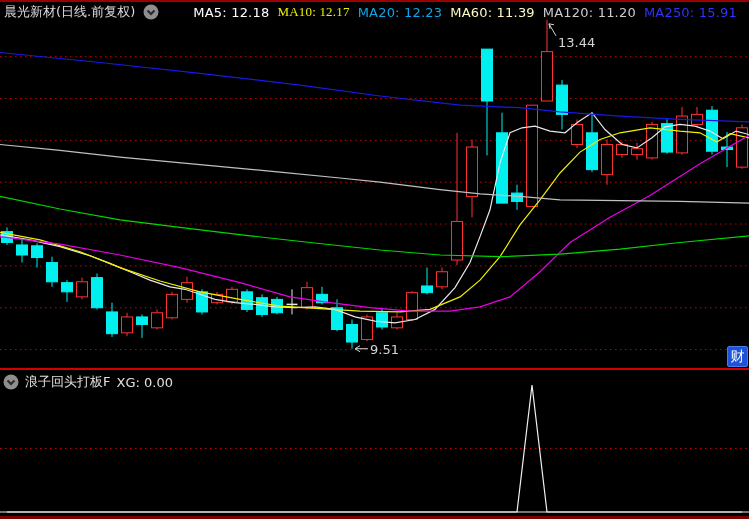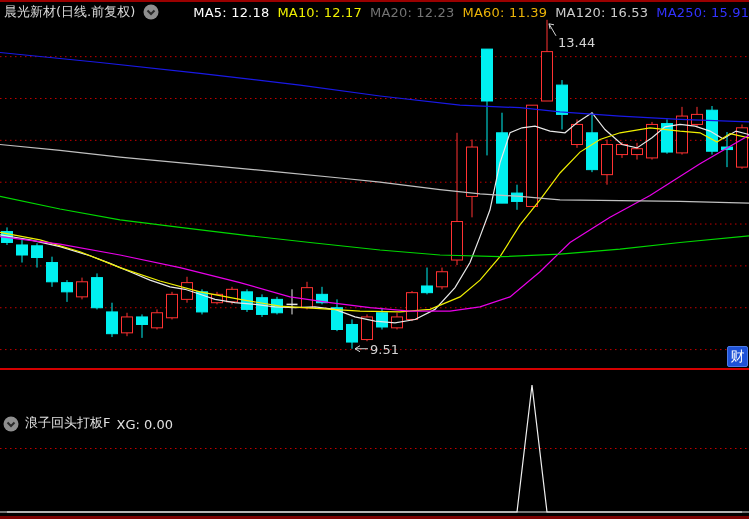--- a/index.html
+++ b/index.html
@@ -9,45 +9,45 @@
   #top-border{top:0;height:2px;background:#9a0000;}
   #main-separator{top:368px;height:2px;background:#d40000;}
   #bottom-border{top:516px;height:3px;background:#7a0000;}
   #main-header{position:absolute;left:4px;top:3px;display:flex;align-items:center;gap:8px;
                white-space:nowrap;font-size:13px;z-index:5;}
   #main-header .title{color:#dcdcdc;}
   .chev{display:inline-flex;width:16px;height:16px;}
   .ma-label{letter-spacing:0.2px;}
   #main-chart{position:absolute;left:0;top:0;width:749px;height:369px;z-index:1;}
   #sub-chart{position:absolute;left:0;top:369px;width:749px;height:150px;z-index:1;}
-  #sub-header{position:absolute;left:3px;top:373px;display:flex;align-items:flex-end;gap:6px;
-              white-space:nowrap;font-size:13px;color:#e0e0e0;z-index:5;margin-top:41px;}
+  #sub-header{position:absolute;left:3px;top:373px;display:flex;align-items:center;gap:6px;
+              white-space:nowrap;font-size:13px;color:#e0e0e0;z-index:5;}
   #watermark{position:absolute;left:727px;top:346px;width:21px;height:21px;background:#1e52d8;
              border:1px solid #4a7ae8;box-sizing:border-box;color:#fff;font-size:14px;
              line-height:19px;text-align:center;z-index:4;border-radius:2px;}
 </style>
 </head>
 <body>
 
 <div id="window">
   <div class="hline" id="top-border"></div>
 
   <div id="main-header">
     <span class="title">晨光新材(日线.前复权)</span>
     <span class="chev">
       <svg width="16" height="16" viewBox="0 0 16 16">
         <circle cx="8" cy="8" r="7.5" fill="#8f8f8f"></circle>
         <path d="M4.5 6.5 L8 10 L11.5 6.5" stroke="#2a2a2a" stroke-width="2" fill="none"></path>
       </svg>
     </span>
     <span class="ma-label" style="color: rgb(255, 255, 255); margin-left: 26px;">MA5: 12.18</span>
-    <span class="ma-label" style="color: rgb(240, 240, 0);">MA10: 12.17</span>
-    <span class="ma-label" style="color: #737373;">MA20: 12.23</span>
-    <span class="ma-label" style="color: #eab308;">MA60: 11.39</span>
-    <span class="ma-label" style="color: rgb(204, 204, 204);">MA120: 16.53</span>
+    <span class="ma-label" style="color: rgb(240, 240, 0); font-family: Liberation Serif, serif;">MA10: 12.17</span>
+    <span class="ma-label" style="color: #0ea5e9;">MA20: 12.23</span>
+    <span class="ma-label" style="color: #fef9c3;">MA60: 11.39</span>
+    <span class="ma-label" style="color: rgb(204, 204, 204);">MA120: 11.20</span>
     <span class="ma-label" style="color: rgb(50, 50, 255);">MA250: 15.91</span>
   </div>
 
   <svg id="main-chart" viewBox="0 0 749 369">
       <line x1="0" y1="349.58637469586375" x2="749" y2="349.58637469586375" stroke="#c40000" stroke-width="1" stroke-dasharray="1.5,3.5"></line>
       <line x1="0" y1="307.73722627737226" x2="749" y2="307.73722627737226" stroke="#c40000" stroke-width="1" stroke-dasharray="1.5,3.5"></line>
       <line x1="0" y1="265.88807785888076" x2="749" y2="265.88807785888076" stroke="#c40000" stroke-width="1" stroke-dasharray="1.5,3.5"></line>
       <line x1="0" y1="224.0389294403893" x2="749" y2="224.0389294403893" stroke="#c40000" stroke-width="1" stroke-dasharray="1.5,3.5"></line>
       <line x1="0" y1="182.1897810218978" x2="749" y2="182.1897810218978" stroke="#c40000" stroke-width="1" stroke-dasharray="1.5,3.5"></line>
       <line x1="0" y1="140.34063260340633" x2="749" y2="140.34063260340633" stroke="#c40000" stroke-width="1" stroke-dasharray="1.5,3.5"></line>

